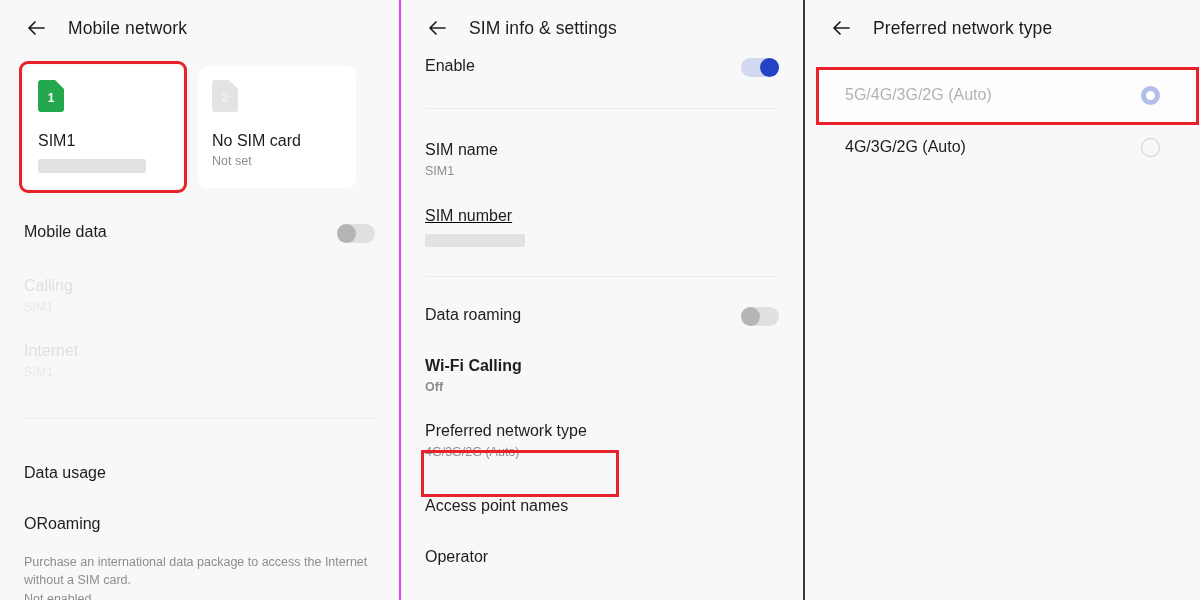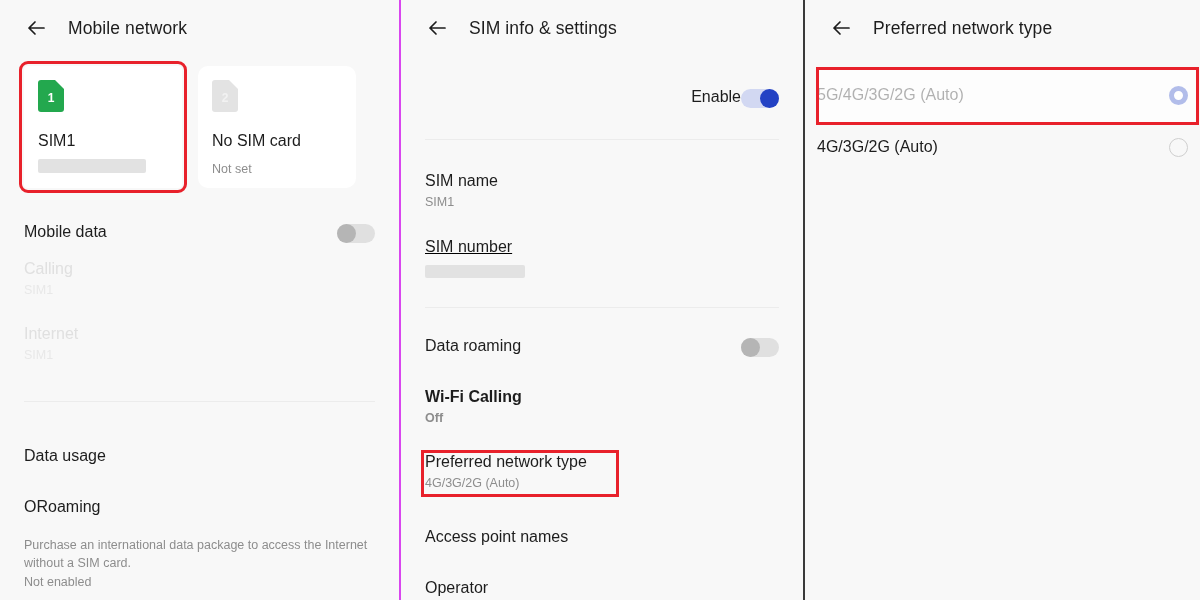--- a/index.html
+++ b/index.html
@@ -96,21 +96,21 @@
 
   .sim-name {
     font-size: 16px;
     color: #1d1d1d;
     margin-top: 20px;
     white-space: nowrap;
   }
   .sim-sub {
     font-size: 12.5px;
     color: #8d8d8d;
-    margin-top: 12px;
+    margin-top: 4px;
   }
   .redact-bar {
     height: 14px;
     width: 108px;
     background: #e2e2e2;
     border-radius: 2px;
     margin-top: 9px;
   }
 
   
@@ -173,21 +173,21 @@
     background: #ececec;
     margin: 0 24px;
   }
 
   
   .radio-row {
     display: flex;
     align-items: center;
     justify-content: space-between;
     height: 52px;
-    padding: 0 12px;
+    padding: 0 40px;
     cursor: pointer;
   }
   .radio-row .label {
     font-size: 16px;
     color: #1d1d1d;
   }
   .radio {
     width: 19px;
     height: 19px;
     border-radius: 50%;
@@ -246,21 +246,21 @@
 
     <div class="row" style="margin-top:34px;">
       <div class="row-text">
         <div class="row-title">Mobile data</div>
       </div>
       <div class="toggle off">
         <div class="knob"></div>
       </div>
     </div>
 
-    <div class="row disabled" style="margin-top:16px;">
+    <div class="row disabled" style="margin-top:33px;">
       <div class="row-text">
         <div class="row-title">Calling</div>
         <div class="row-sub">SIM1</div>
       </div>
     </div>
 
     <div class="row disabled" style="margin-top:26px;">
       <div class="row-text">
         <div class="row-title">Internet</div>
         <div class="row-sub">SIM1</div>
@@ -287,21 +287,21 @@
 
   <div class="panel panel-2">
 
     <div class="appbar">
       <svg class="back-arrow" viewBox="0 0 24 24">
         <path d="M20 12 H5 M11 6 L5 12 L11 18" fill="none" stroke="#1d1d1d" stroke-width="1.7" stroke-linecap="round" stroke-linejoin="round"></path>
       </svg>
       <div class="appbar-title">SIM info &amp; settings</div>
     </div>
 
-    <div class="row" style="margin-top:31px;justify-content:flex-end;">
+    <div class="row" style="">
       <div class="row-text">
         <div class="row-title">Enable</div>
       </div>
       <div class="toggle on">
         <div class="knob"></div>
       </div>
     </div>
 
     <div class="sep" style="margin-top:31px;"></div>
 

